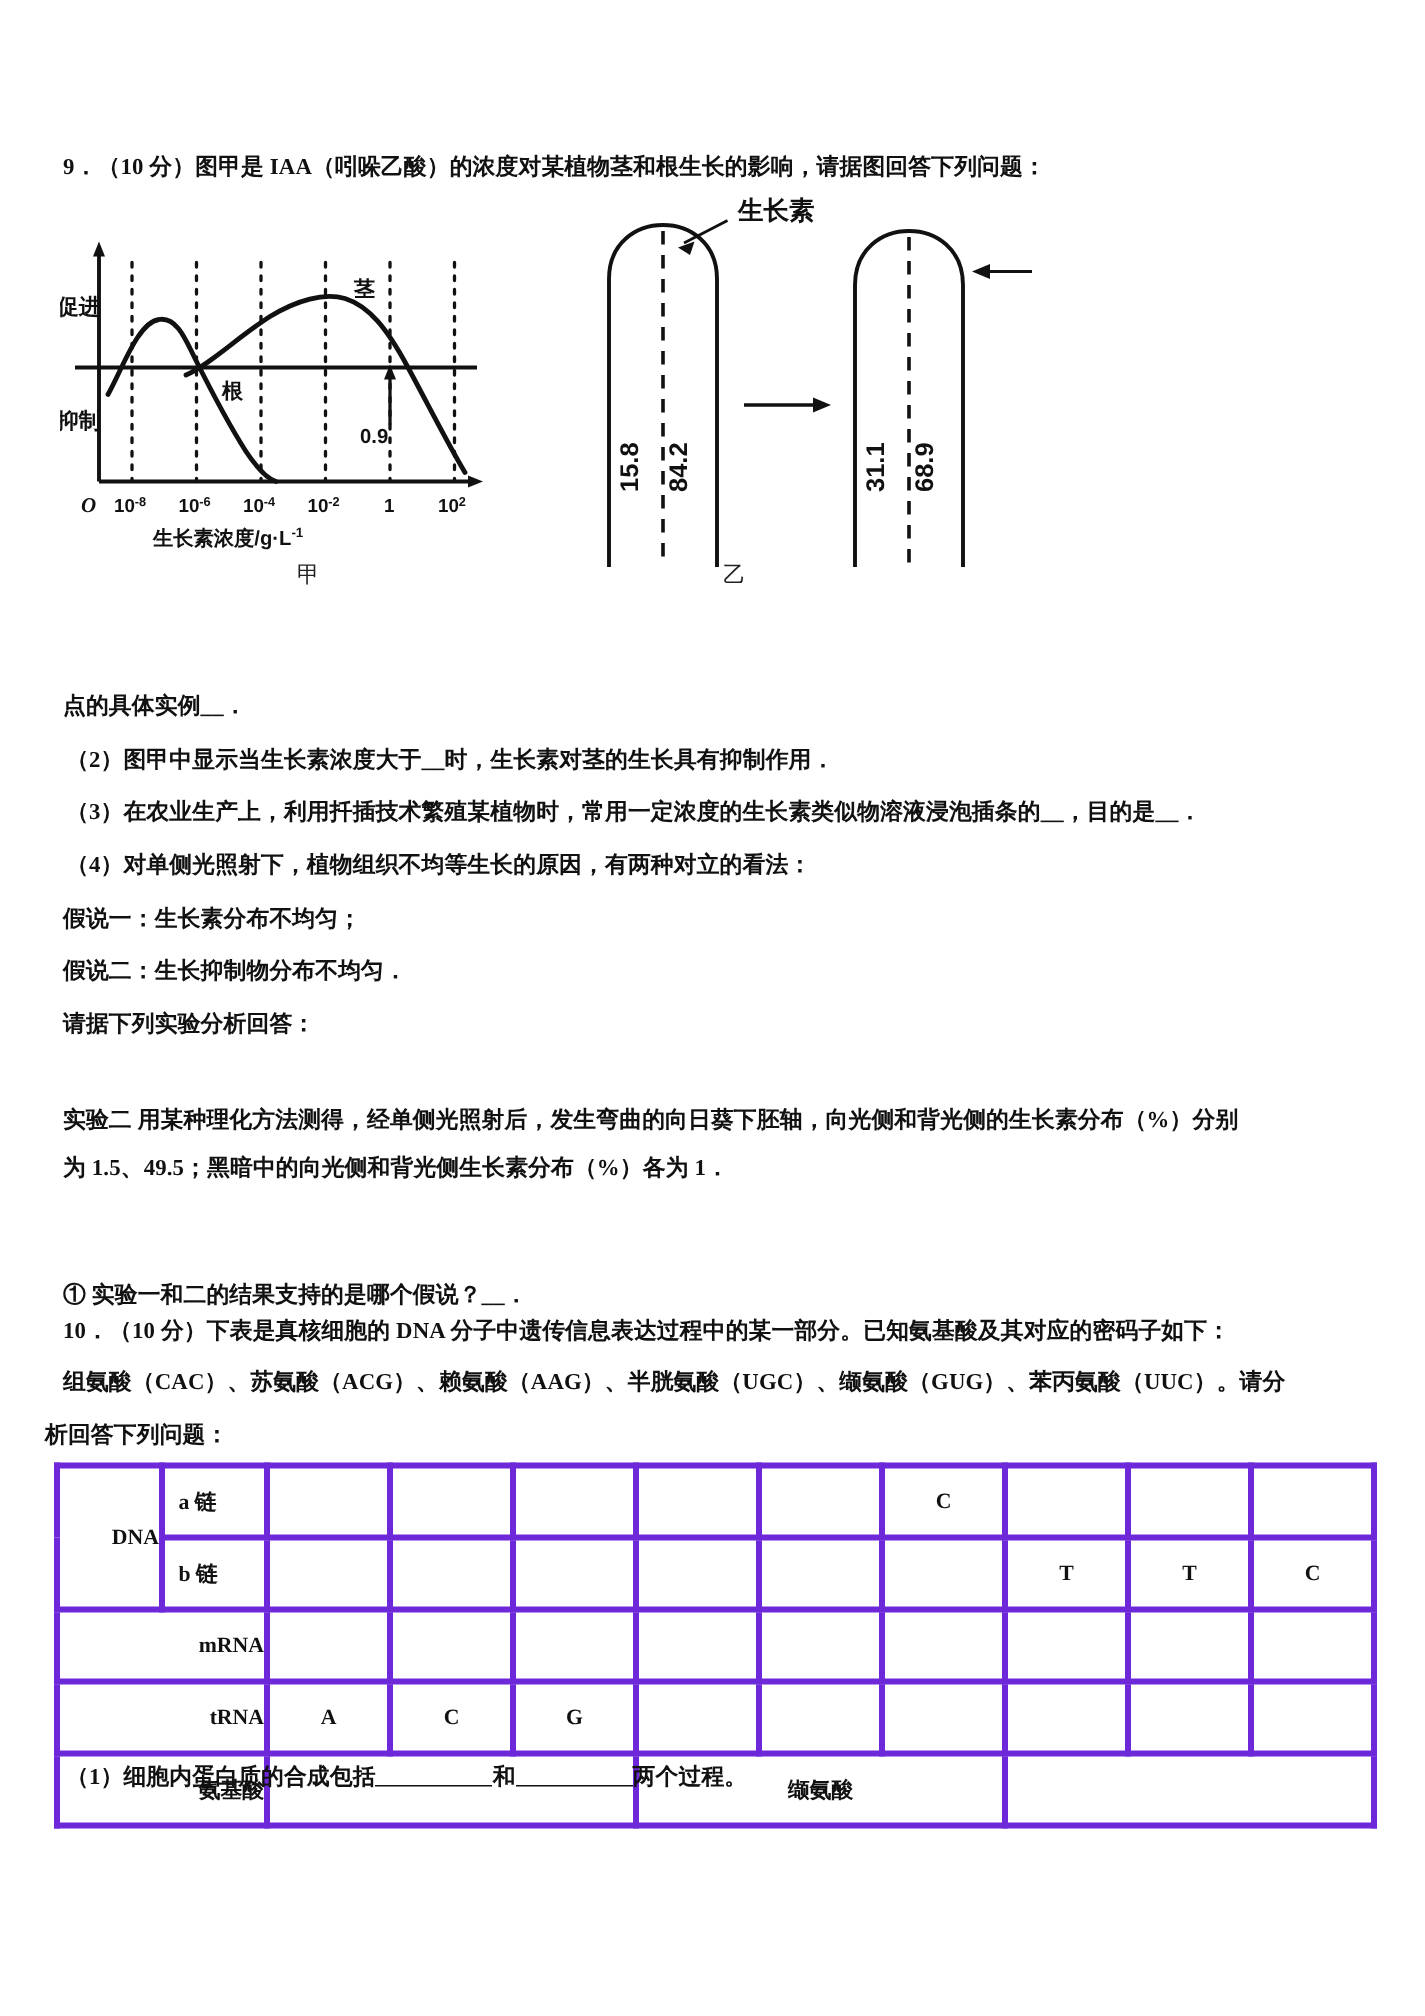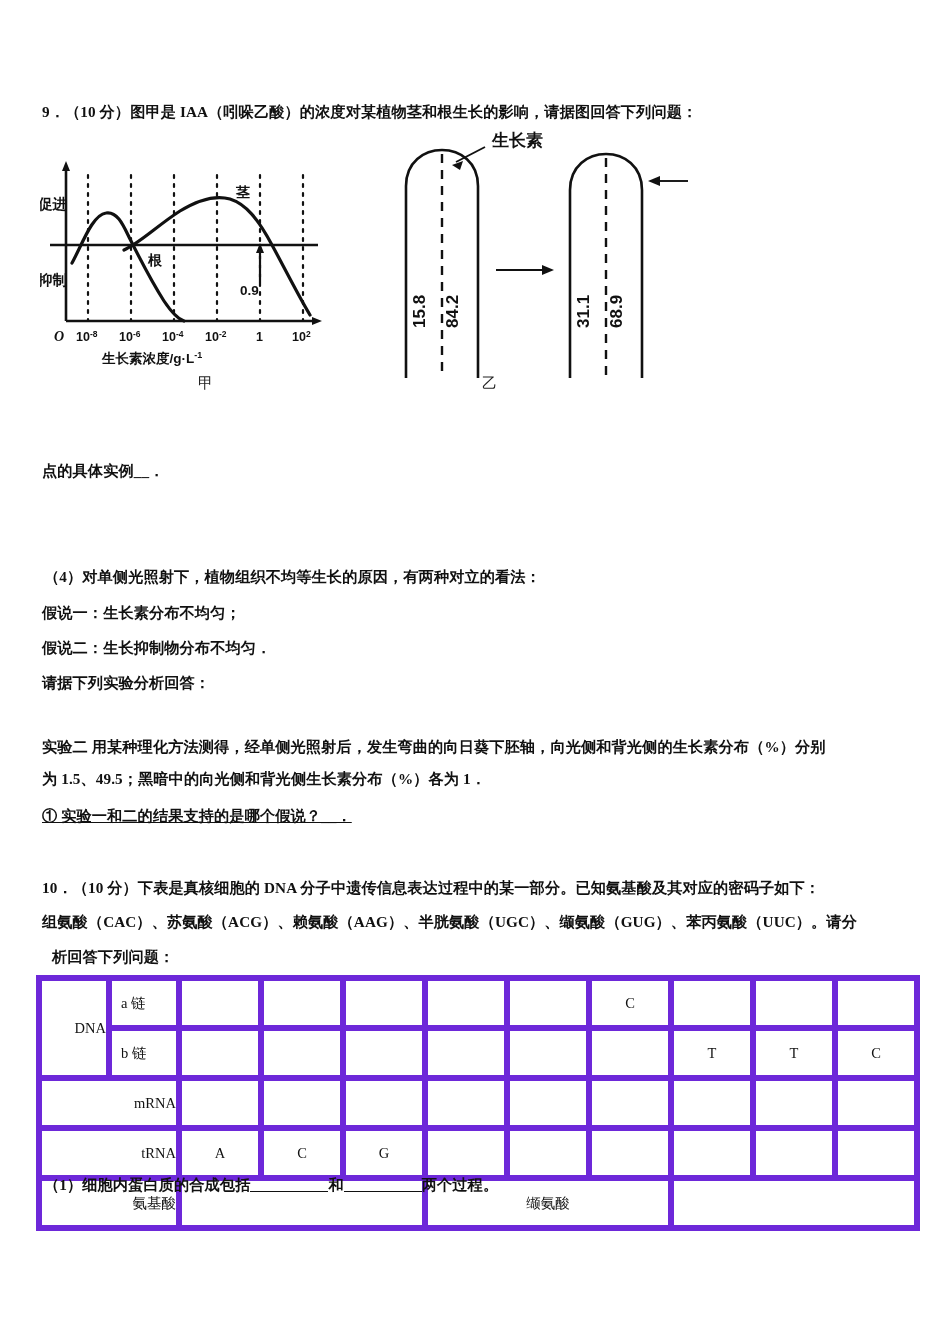--- a/index.html
+++ b/index.html
@@ -58,24 +58,24 @@
   
   #dna-table {
     position: absolute;
     left: 36px;
     top: 975px;
     width: 878px;
     border-collapse: collapse;
     table-layout: fixed;
   }
   #dna-table td {
-    border: 6px solid #6d28d9;
+    border: 4px solid #6d28d9;
     height: 44px;
     font-size: 14.5px;
-    font-weight: normal;
+    font-weight: bold;
     text-align: center;
     vertical-align: middle;
     padding: 0;
   }
   #dna-table td.rowlabel {
     text-align: right;
     padding-left: 9px;
     font-size: 14.5px;
   }
   #dna-table td.sub {
@@ -163,33 +163,35 @@
       <line x1="318" y1="53" x2="286" y2="53" stroke="#111" stroke-width="1.9"></line>
       <polygon points="278,53 290,48 290,58" fill="#111"></polygon>
       <text x="324" y="60" font-family="'Liberation Sans',sans-serif" font-size="17" font-weight="bold" fill="#111">光</text>
     </svg>
   </div>
 
   <div id="fig-jia-caption">甲</div>
   <div id="fig-yi-caption">乙</div>
 
   <div class="qline bold" style="left:42px; top:460px;">点的具体实例__．</div>
+  <div class="qline bold" style="left:44px; top:496px;">（2）图甲中显示当生长素浓度大于__时，生长素对茎的生长具有抑制作用．</div>
+  <div class="qline bold" style="left:44px; top:531px;">（3）在农业生产上，利用扦插技术繁殖某植物时，常用一定浓度的生长素类似物溶液浸泡插条的__，目的是__．</div>
   <div class="qline bold" style="left:44px; top:566px;">（4）对单侧光照射下，植物组织不均等生长的原因，有两种对立的看法：</div>
   <div class="qline bold" style="left:42px; top:602px;">假说一：生长素分布不均匀；</div>
   <div class="qline bold" style="left:42px; top:637px;">假说二：生长抑制物分布不均匀．</div>
   <div class="qline bold" style="left:42px; top:672px;">请据下列实验分析回答：</div>
   <div class="qline bold" style="left:42px; top:736px;">实验二 用某种理化方法测得，经单侧光照射后，发生弯曲的向日葵下胚轴，向光侧和背光侧的生长素分布（%）分别</div>
   <div class="qline bold" style="left:42px; top:768px;">为 1.5、49.5；黑暗中的向光侧和背光侧生长素分布（%）各为 1．</div>
-  <div class="qline bold" style="left:42px; top:805px;text-decoration:underline;">① 实验一和二的结果支持的是哪个假说？__．</div>
+  <div class="qline bold" style="left:42px; top:853px;">① 实验一和二的结果支持的是哪个假说？__．</div>
 
   <div class="qline bold" style="left:42px; top:877px;">
     <span>10．</span><span>（10 分）</span><span>下表是真核细胞的 DNA 分子中遗传信息表达过程中的某一部分。已知氨基酸及其对应的密码子如下：</span>
   </div>
   <div class="qline bold" style="left:42px; top:911px;">组氨酸（CAC）、苏氨酸（ACG）、赖氨酸（AAG）、半胱氨酸（UGC）、缬氨酸（GUG）、苯丙氨酸（UUC）。请分</div>
-  <div class="qline bold" style="left:52px; top:946px;">析回答下列问题：</div>
+  <div class="qline bold" style="left:30px; top:946px;font-family:Liberation Mono, monospace;">析回答下列问题：</div>
 
   <table id="dna-table">
     <colgroup>
       <col style="width:70px">
         <col style="width:70px">
       <col style="width:82px">
         <col style="width:82px">
         <col style="width:82px">
       <col style="width:82px">
         <col style="width:82px">

